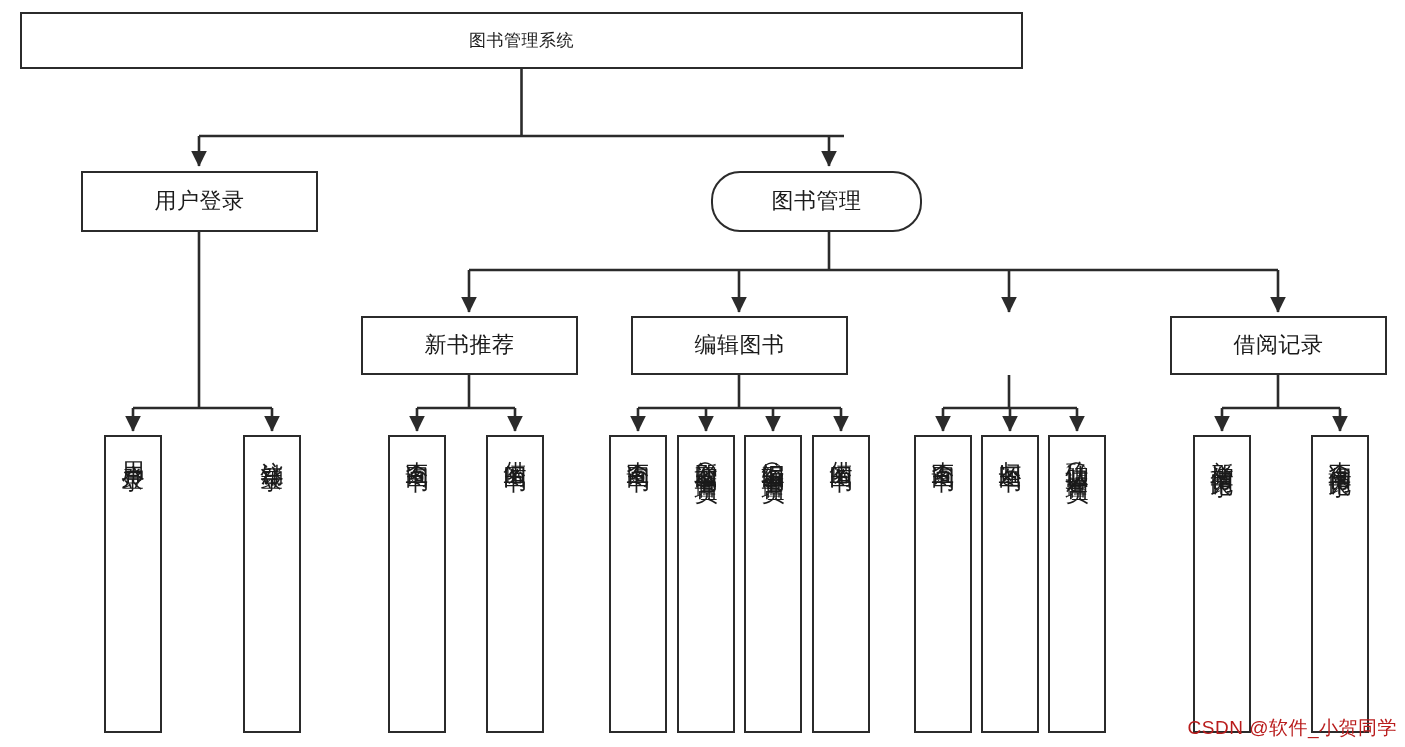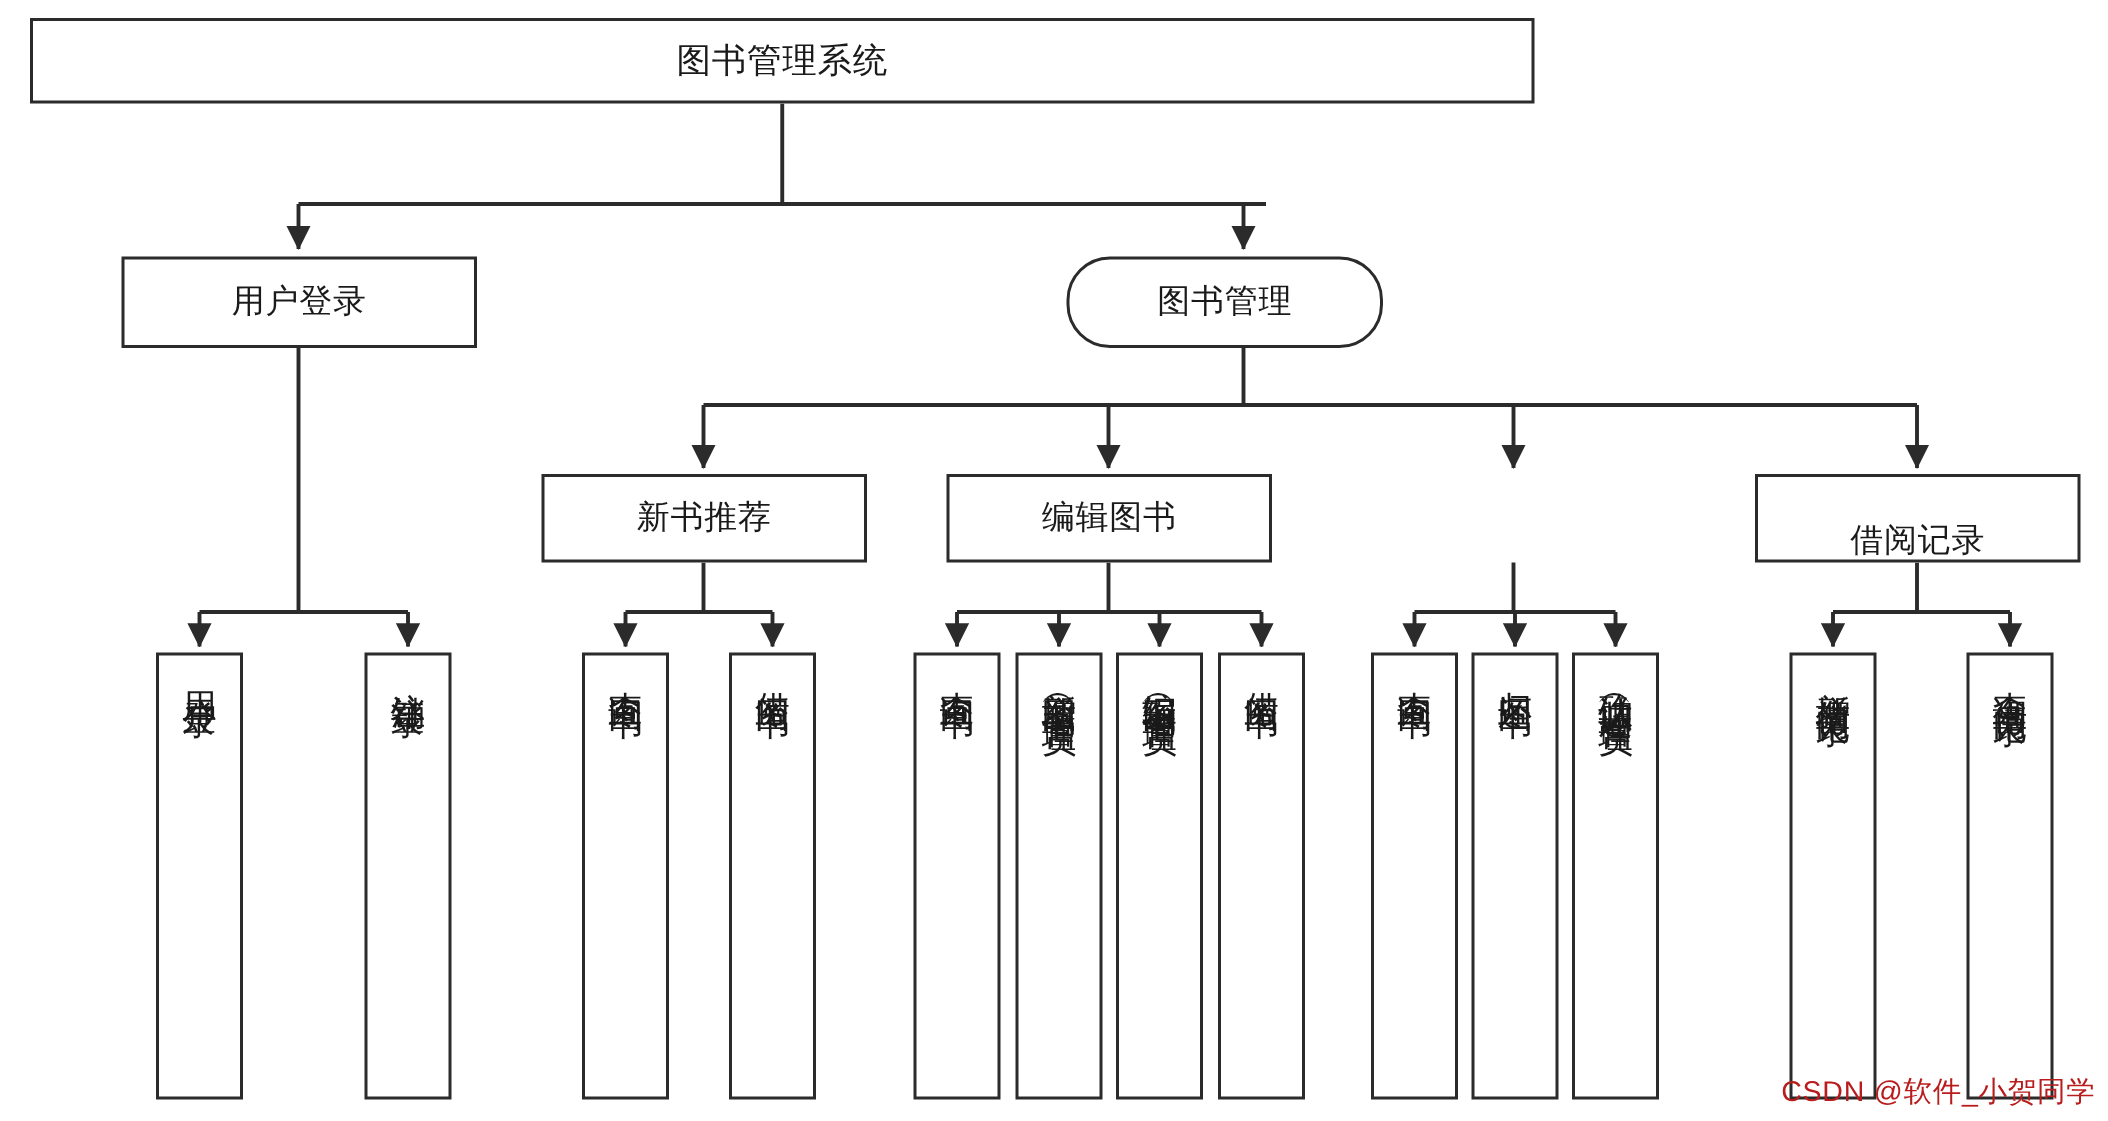--- a/index.html
+++ b/index.html
@@ -40,21 +40,21 @@
     display: block;
     text-align: center;
     line-height: 1.12;
     letter-spacing: 0.5px;
   }
   .node.horiz .lbl {
     writing-mode: horizontal-tb;
     font-size: 22px;
   }
   .node.root .lbl {
-    font-size: 23px;
+    font-size: 17px;
   }
   .node.vert {
     align-items: flex-start;
     justify-content: center;
     padding-top: 6px;
   }
   .node.vert .lbl {
     writing-mode: vertical-rl;
     text-orientation: upright;
     font-size: 23px;
@@ -140,21 +140,21 @@
   <div class="node horiz" style="left:711px; top:171px; width:211px; height:61px;border-radius:29px;">
     <span class="lbl">图书管理</span>
   </div>
 
   <div class="node horiz" style="left:361px; top:316px; width:217px; height:59px;">
     <span class="lbl">新书推荐</span>
   </div>
   <div class="node horiz" style="left:631px; top:316px; width:217px; height:59px;">
     <span class="lbl">编辑图书</span>
   </div>
-  <div class="node horiz" style="left:1170px; top:316px; width:217px; height:59px;align-items:flex-end;">
+  <div class="node horiz" style="left:1170px; top:316px; width:217px; height:59px;">
     <span class="lbl">借阅记录</span>
   </div>
 
   <div class="node vert" style="left:104px; top:435px; width:58px; height:298px;">
     <span class="lbl">用户登录</span>
   </div>
   <div class="node vert" style="left:243px; top:435px; width:58px; height:298px;">
     <span class="lbl">注销登录</span>
   </div>
 

